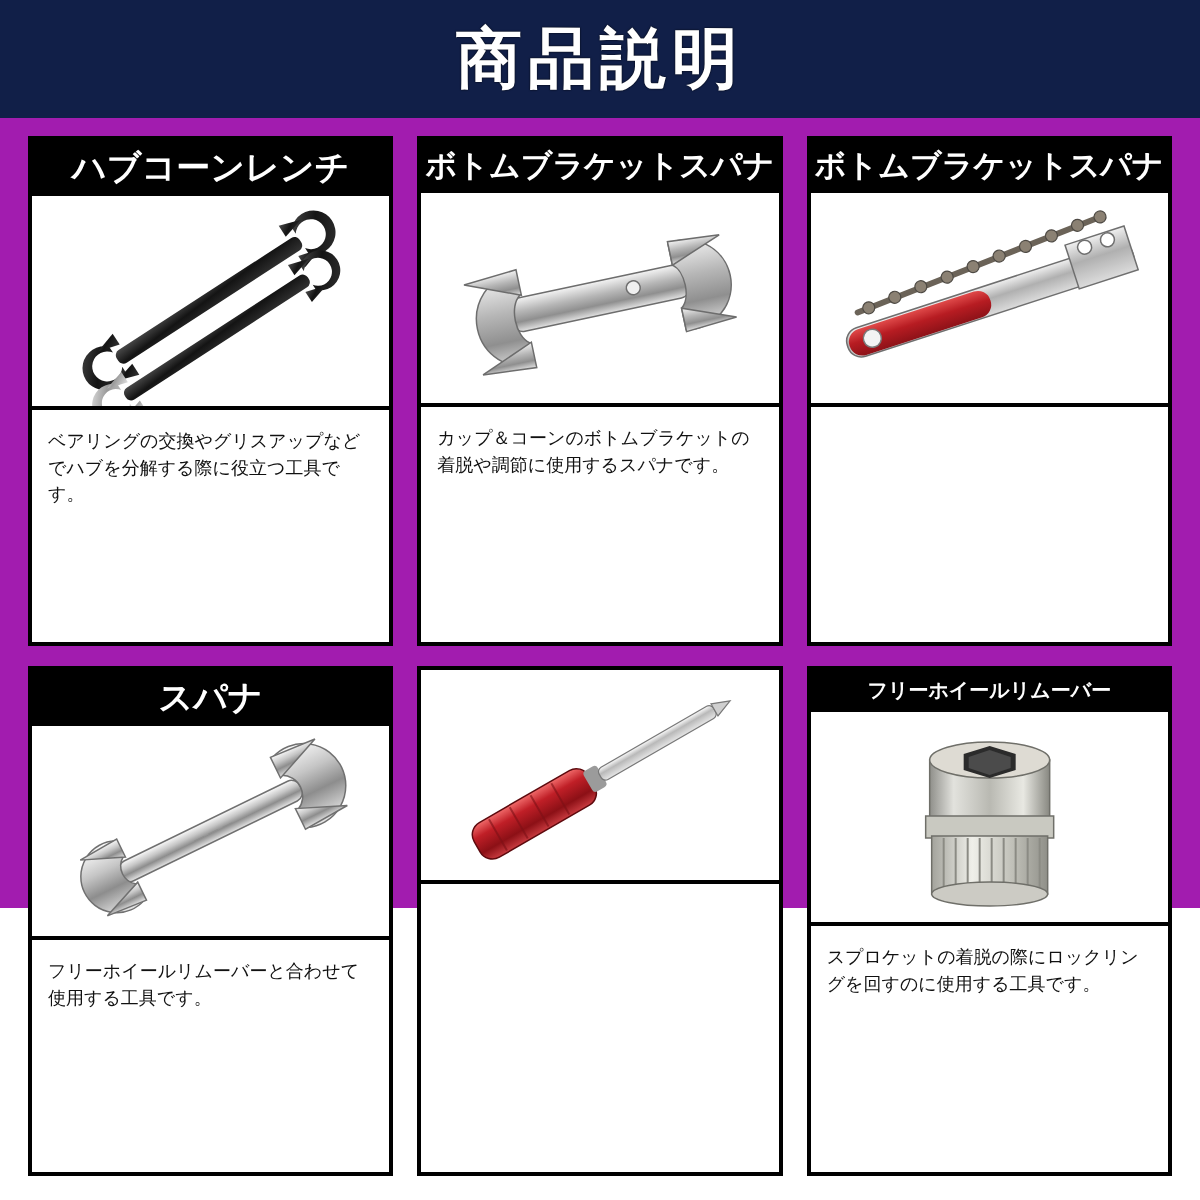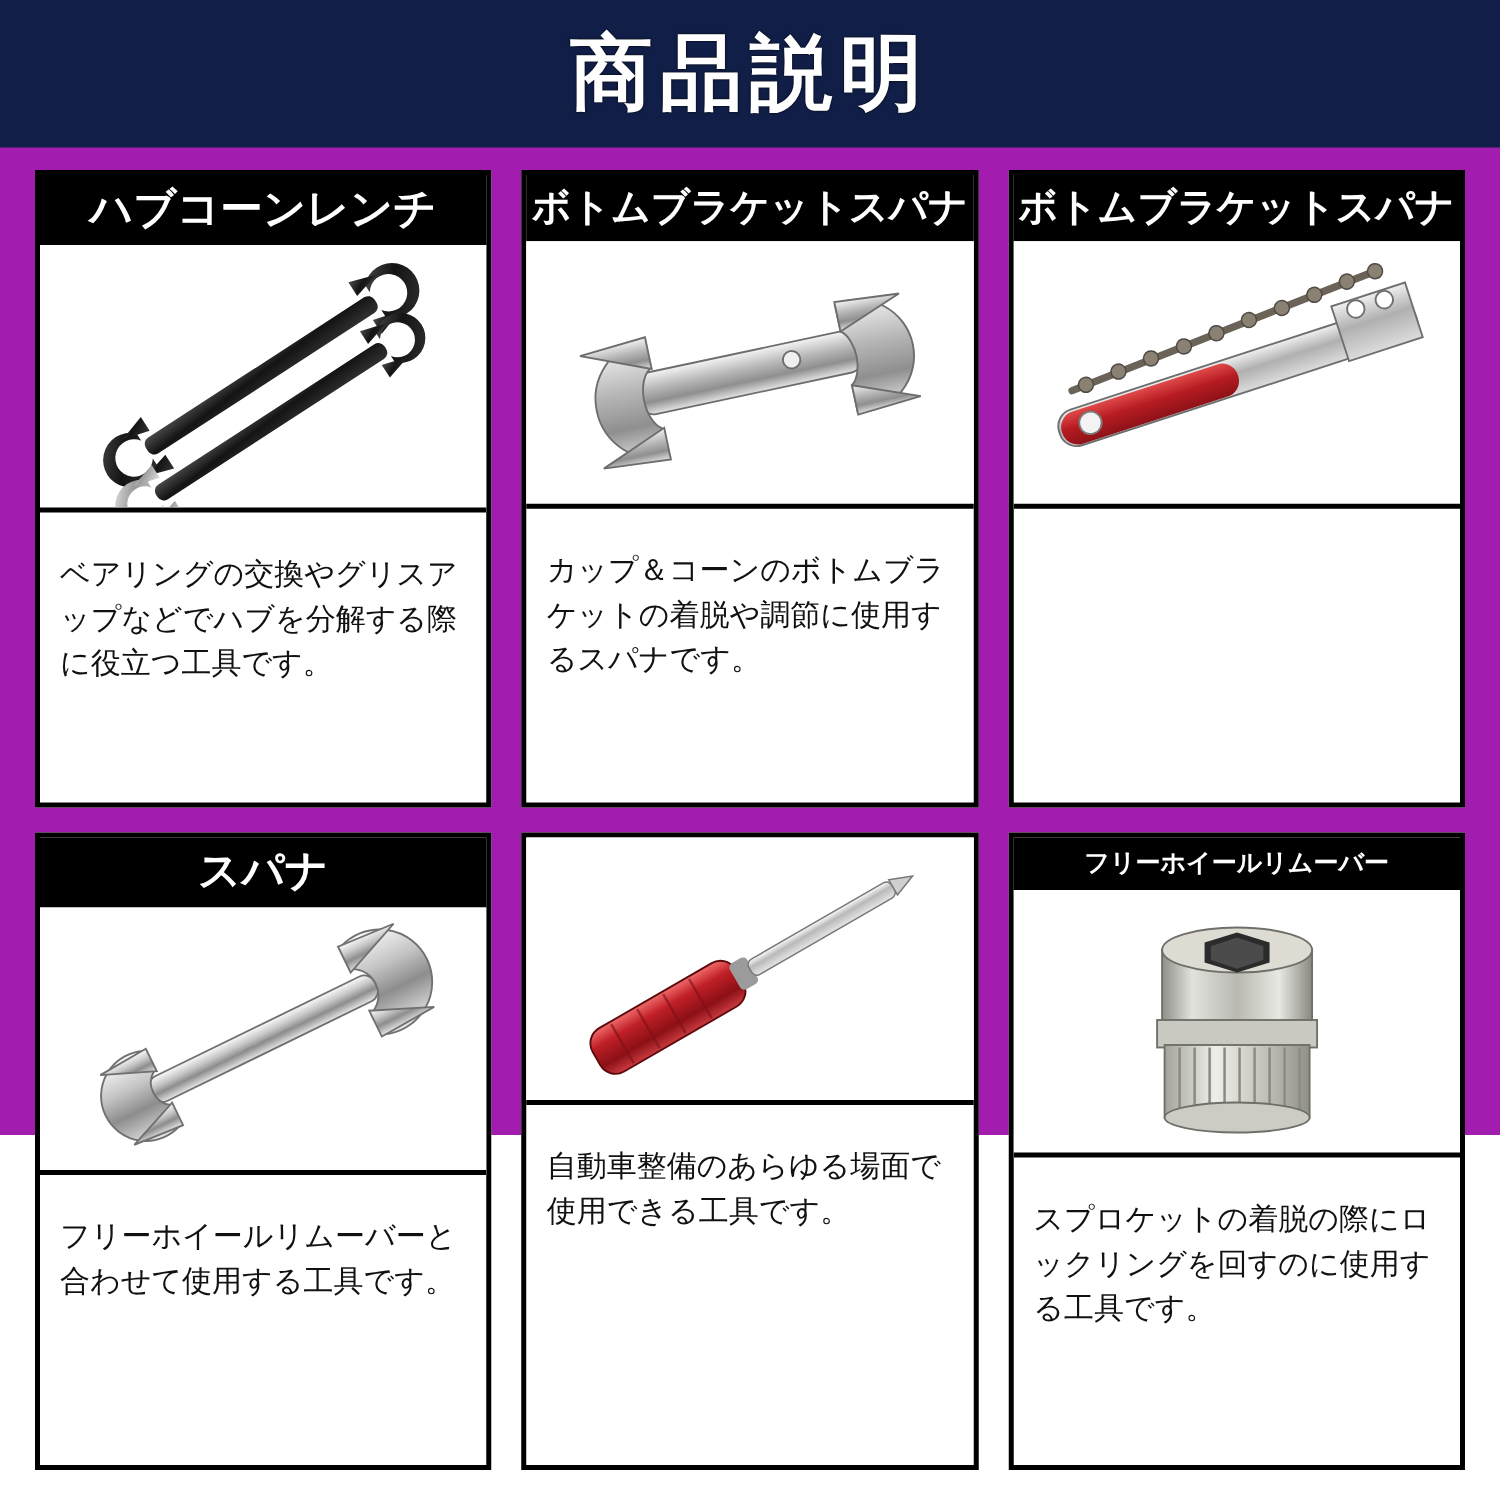--- a/index.html
+++ b/index.html
@@ -82,22 +82,22 @@
     height: 210px;
     border-bottom: 4px solid #000000;
     position: relative;
     overflow: hidden;
     background: #ffffff;
     flex: none;
   }
 
   .card-text {
     flex: 1 1 auto;
-    padding: 32px 16px 10px 16px;
-    font-size: 24px;
+    padding: 18px 16px 10px 16px;
+    font-size: 18px;
     line-height: 1.48;
     color: #111111;
     font-family: "DejaVu Sans", "Liberation Sans", sans-serif;
     box-sizing: border-box;
   }
 
   
   .svgwrap { position: absolute; inset: 0; }
   .svgwrap svg { width: 100%; height: 100%; display: block; }
 </style>
@@ -304,21 +304,20 @@
               </g>
               <rect x="156" y="94" width="16" height="24" rx="4" fill="#9b9b9b"></rect>
 
               <rect x="170" y="99" width="132" height="14" rx="5" fill="url(#shaft5)" stroke="#787878" stroke-width="1.2"></rect>
 
               <path d="M302 99 l18 7 l-18 7 z" fill="#cfcfcf" stroke="#787878" stroke-width="1.2"></path>
             </g>
           </svg>
         </div>
       </div>
-      <div class="card-text">自動車整備のあらゆる場面で使用できる工具です。</div>
     </div>
 
     <div class="card">
       <div class="card-header t-sml">フリーホイールリムーバー</div>
       <div class="card-image">
         <div class="svgwrap">
           <svg viewBox="0 0 340 210" preserveAspectRatio="xMidYMid meet">
             <defs>
               <linearGradient id="sil6" x1="0" y1="0" x2="1" y2="0">
                 <stop offset="0%" stop-color="#8f8f8a"></stop>

